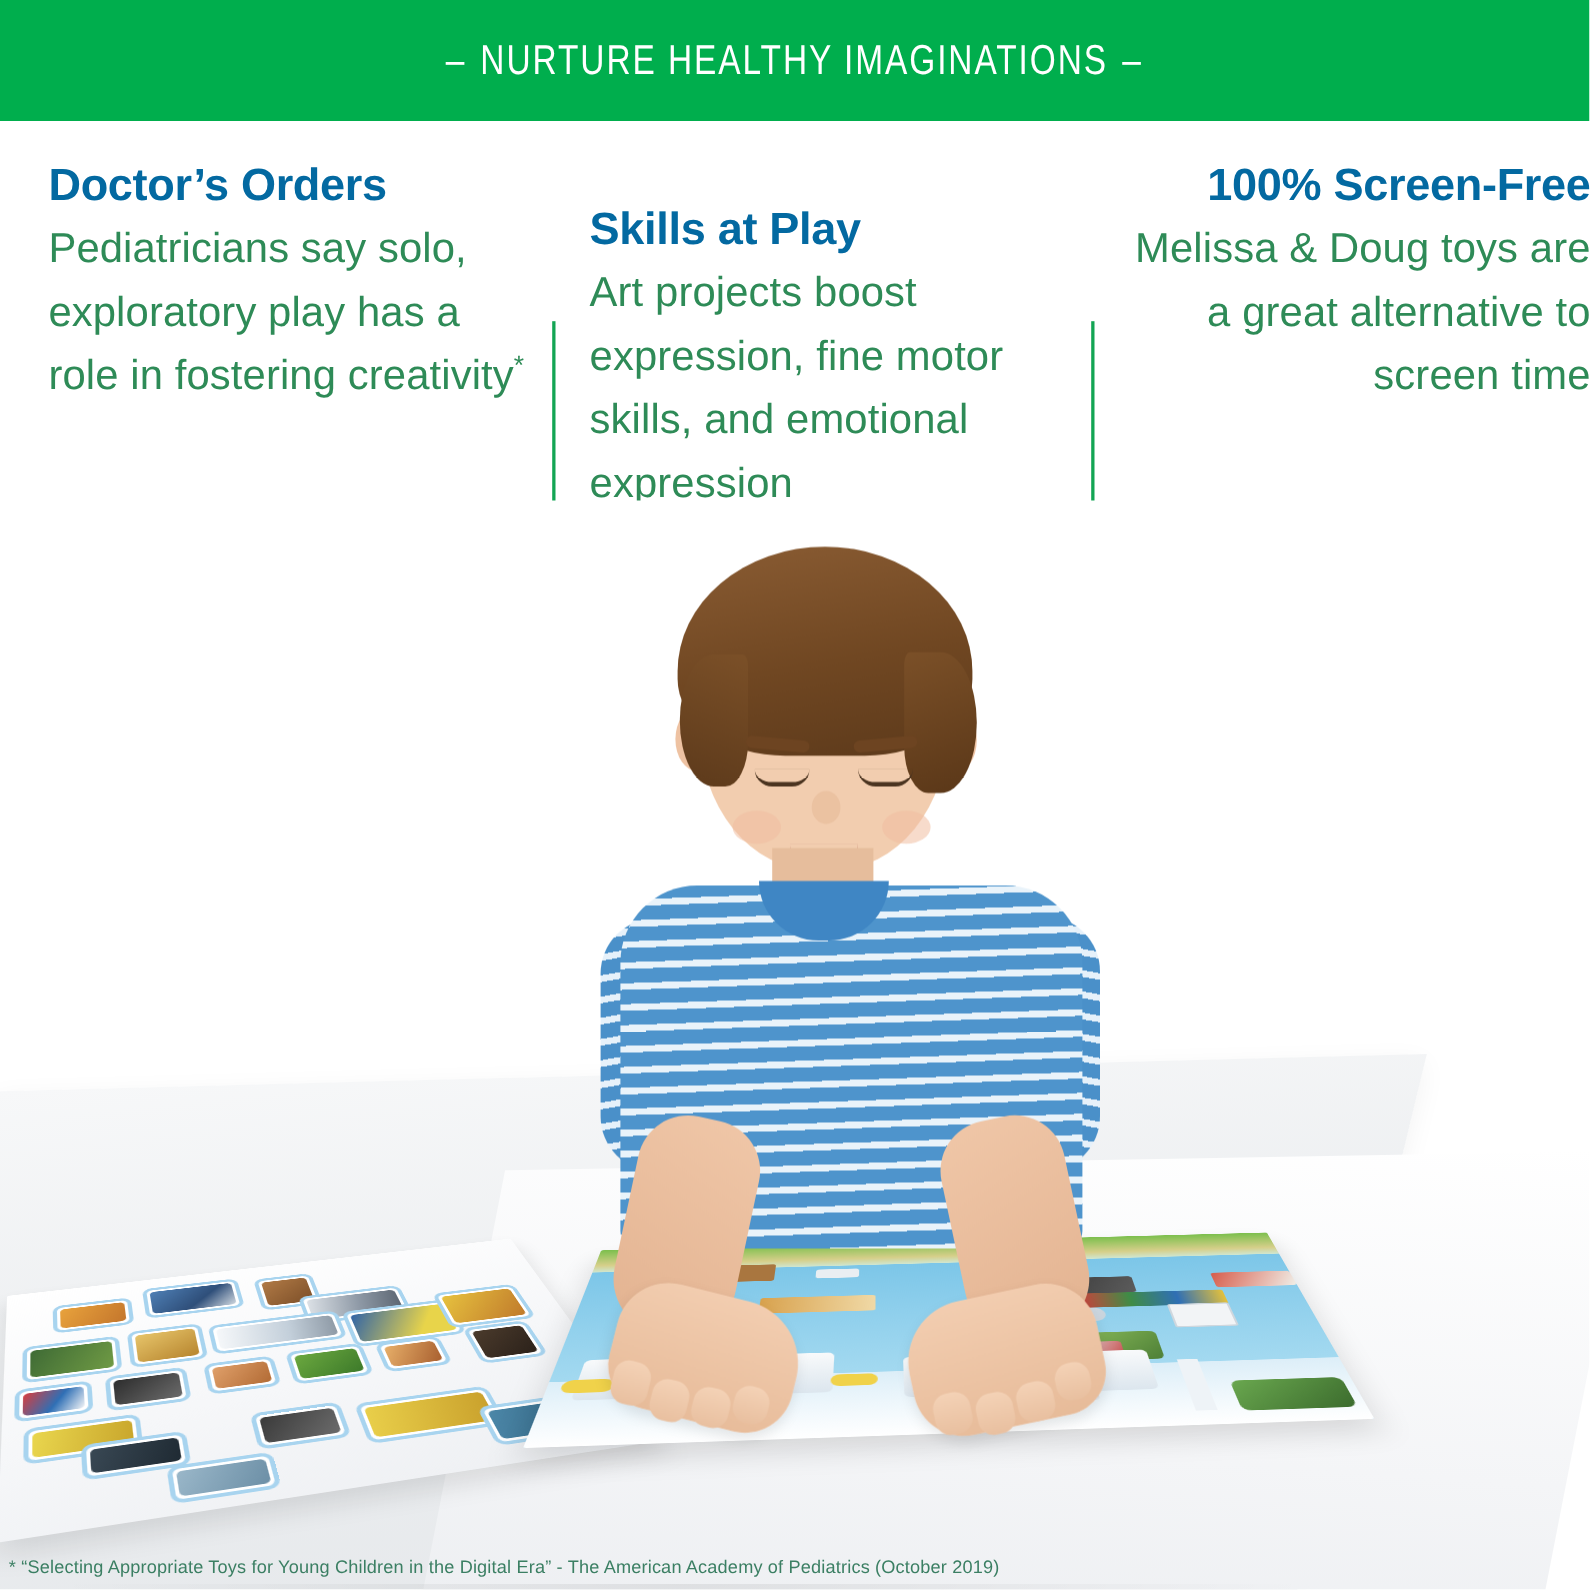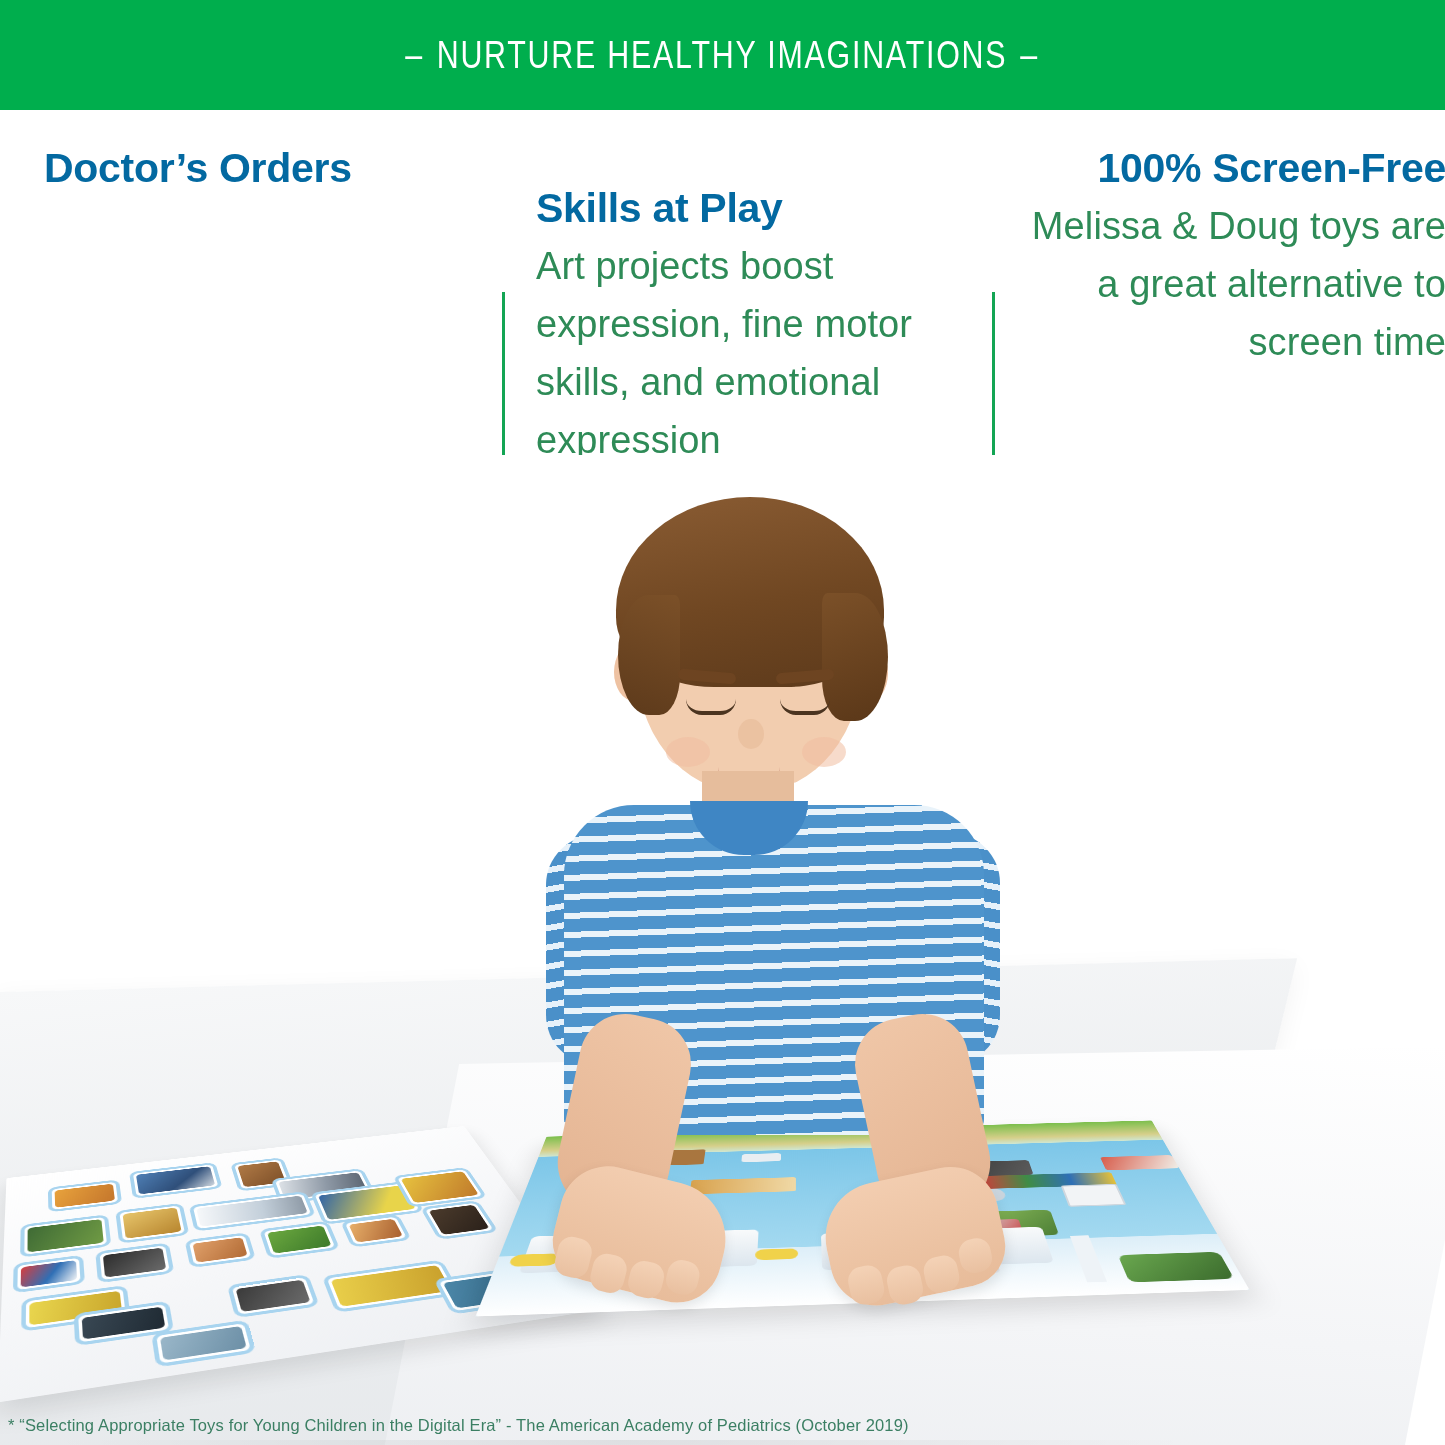--- a/index.html
+++ b/index.html
@@ -293,20 +293,21 @@
 <div class="banner">
   <div class="banner-text">
     <span class="banner-dash">–</span><span>NURTURE HEALTHY IMAGINATIONS</span><span class="banner-dash">–</span>
   </div>
 </div>
 
 <div class="columns">
 
   <div class="col col-0">
     <p class="col-heading">Doctor’s Orders</p>
+    <p class="col-body"><span>Pediatricians say solo, exploratory play has a role in fostering creativity</span><span class="footmark">*</span></p>
   </div>
 
   <div class="col col-1">
     <p class="col-heading">Skills at Play</p>
     <p class="col-body">Art projects boost expression, fine motor skills, and emotional expression</p>
   </div>
 
   <div class="col col-2">
     <p class="col-heading">100% Screen-Free</p>
     <p class="col-body">Melissa &amp; Doug toys are a great alternative to screen time</p>

